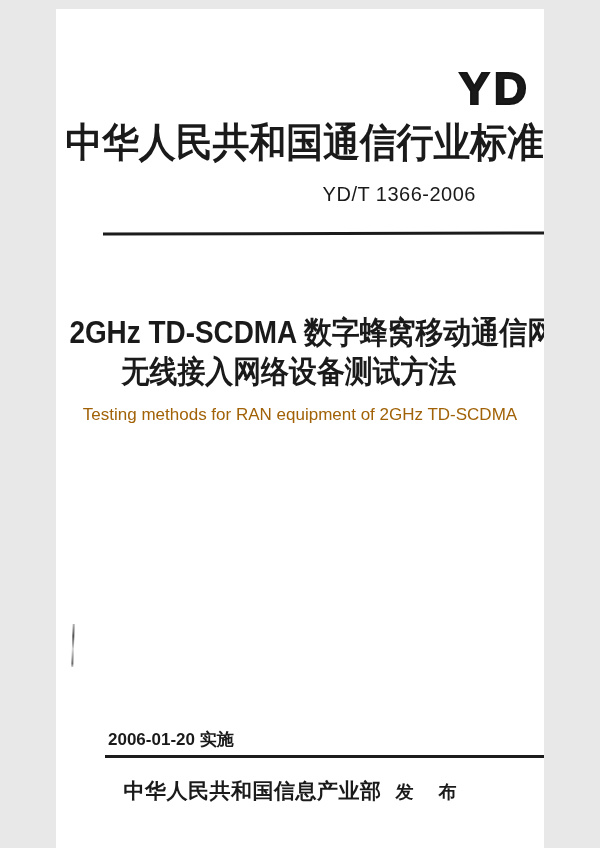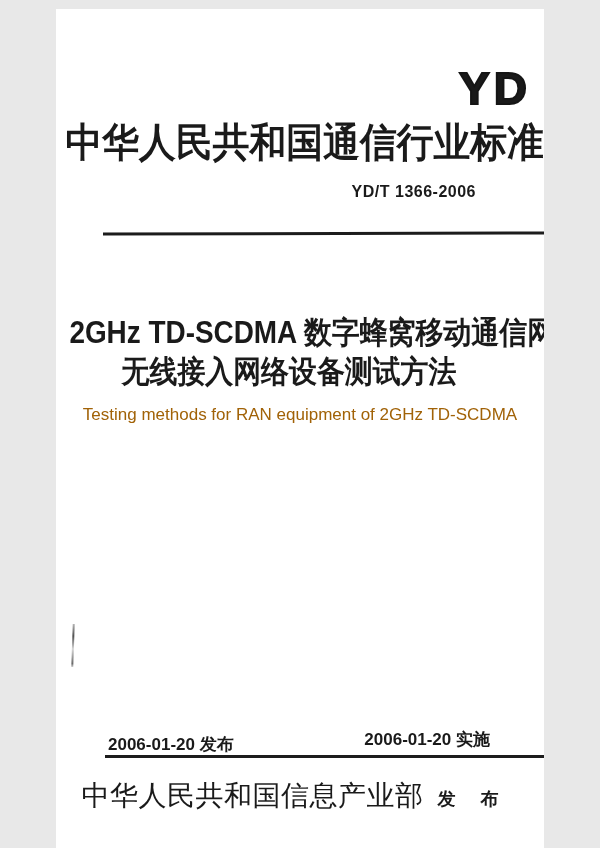--- a/index.html
+++ b/index.html
@@ -39,22 +39,22 @@
     font-size: 40px;
     font-weight: bold;
     white-space: nowrap;
     transform: translateX(-10px) scaleX(0.92);
     transform-origin: center;
   }
   .std-number {
     position: absolute;
     top: 174px;
     right: 68px;
-    font-size: 16px;
-    font-weight: bold;
+    font-size: 20px;
+    font-weight: normal;
     letter-spacing: 0.5px;
     white-space: nowrap;
   }
   .rule {
     position: absolute;
     background: #1c1c1c;
     height: 2.5px;
   }
   .rule-top {
     top: 223px;
@@ -119,22 +119,22 @@
   .publisher {
     position: absolute;
     top: 768px;
     left: 0;
     width: 100%;
     text-align: center;
     white-space: nowrap;
     transform: translateX(-5px);
   }
   .publisher-name {
-    font-size: 28px;
-    font-weight: normal;
+    font-size: 21px;
+    font-weight: bold;
     letter-spacing: 0.5px;
   }
   .publish-label {
     font-size: 18px;
     font-weight: bold;
     letter-spacing: 10px;
     margin-left: 14px;
     text-align: right;
   }
 </style>
@@ -156,21 +156,20 @@
     <div>无线接入网络设备测试方法</div>
   </div>
 
   <div class="title-en">
     <div>Testing methods for RAN equipment of 2GHz TD-SCDMA</div>
   </div>
 
   <div class="scratch"></div>
 
   <div class="dates">
-    <span class="date-left">2006-01-20 发布</span>
     <span class="date-right">2006-01-20 实施</span>
   </div>
 
   <div class="rule rule-bottom"></div>
 
   <div class="publisher">
     <span class="publisher-name">中华人民共和国信息产业部</span><span class="publish-label">发 布</span>
   </div>
 
 </div>

